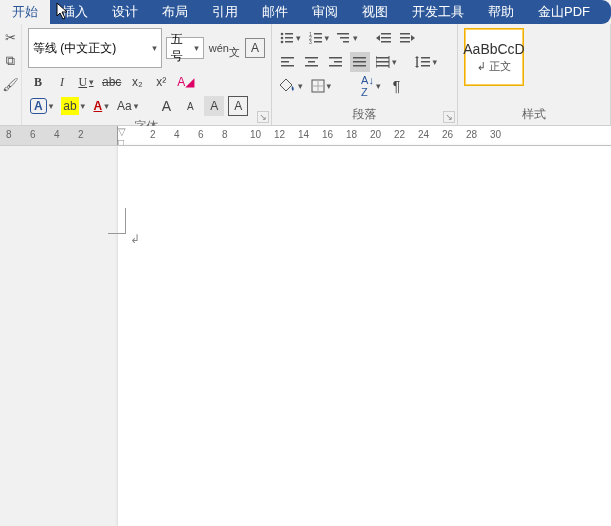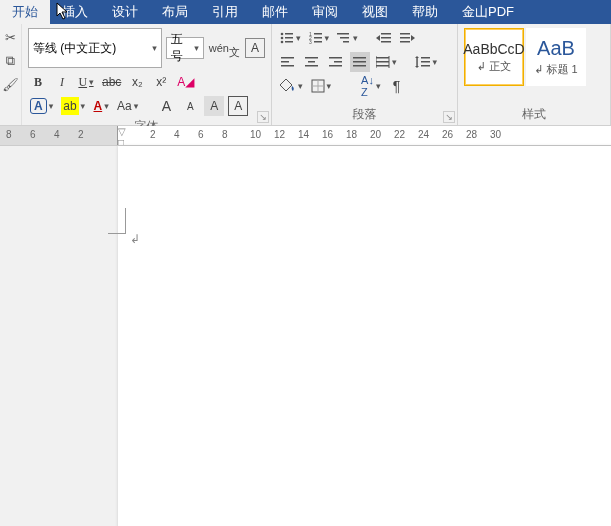--- a/index.html
+++ b/index.html
@@ -1,17 +1,17 @@
 <!DOCTYPE html>
 <html><head>
 <meta charset="utf-8">
 <style>
 * { margin:0; padding:0; box-sizing:border-box; font-family:"Microsoft YaHei",sans-serif; }
 body { background:#f1f1f1; width:611px; height:526px; overflow:hidden; font-size:12px; }
-.tabbar { background:#2b579a; height:24px; display:flex; color:#fff; align-items:center; }
+.tabbar { background:#2b579a; height:24px; display:flex; color:#fff; align-items:center;border-radius:9px; }
 .tab { padding:0 12px; height:24px; line-height:24px; cursor:pointer; font-size:13px; }
 .tab.active { background:#f1f1f1; color:#2b579a; }
 .ribbon { background:#f1f1f1; height:102px; display:flex; border-bottom:1px solid #d0d0d0; }
 .leftcol { display:flex; flex-direction:column; width:22px; align-items:center; padding-top:6px; gap:8px; border-right:1px solid #e0e0e0;}
 .leftcol span { color:#555; font-size:13px; }
 .group { display:flex; flex-direction:column; border-right:1px solid #d4d4d4; padding:4px 6px 2px 6px; position:relative; }
 .group .rows { flex:1; display:flex; flex-direction:column; gap:4px; }
 .group .label { text-align:center; font-size:12px; color:#666; padding-top:2px;}
 .row { display:flex; align-items:center; gap:4px; }
 .fontname { display:flex; align-items:center; border:1px solid #aaa; background:#fff; height:40px; padding:0 4px; width:142px; justify-content:space-between;}
@@ -46,20 +46,21 @@
 
 <div class="tabbar">
   <div class="tab active">开始</div>
   <div class="tab">插入</div>
   <div class="tab">设计</div>
   <div class="tab">布局</div>
   <div class="tab">引用</div>
   <div class="tab">邮件</div>
   <div class="tab">审阅</div>
   <div class="tab">视图</div>
+  <div class="tab">开发工具</div>
   <div class="tab">帮助</div>
   <div class="tab">金山PDF</div>
 </div>
 
 <svg style="position:absolute;left:56px;top:2px;z-index:10" width="14" height="18">
     <path d="M1 1 L1 14 L4 11 L7 17 L9 16 L6 10 L11 10 Z" fill="#fff" stroke="#000" stroke-width="1"></path>
   </svg>
 
 <div class="ribbon">
   <div class="leftcol">
@@ -229,24 +230,20 @@
     <div class="label">段落</div>
     <div class="launcher">↘</div>
   </div>
 
   <div class="group" style="flex:1">
     <div class="rows">
         <div class="row" style="gap:2px;">
       <div class="stylecard sel">
         <div class="preview">AaBbCcD</div>
         <div class="name">↲ 正文</div>
-      </div>
-      <div class="stylecard" style="border:none">
-        <div class="preview" style="font-size:20px;color:#2b579a">AaB</div>
-        <div class="name">↲ 标题 1</div>
       </div>
     </div>
       </div>
     <div class="label">样式</div>
   </div>
 </div>
 
 <div class="ruler">
   <div class="shade"></div>
   <span class="indent">▽<br>□</span>

